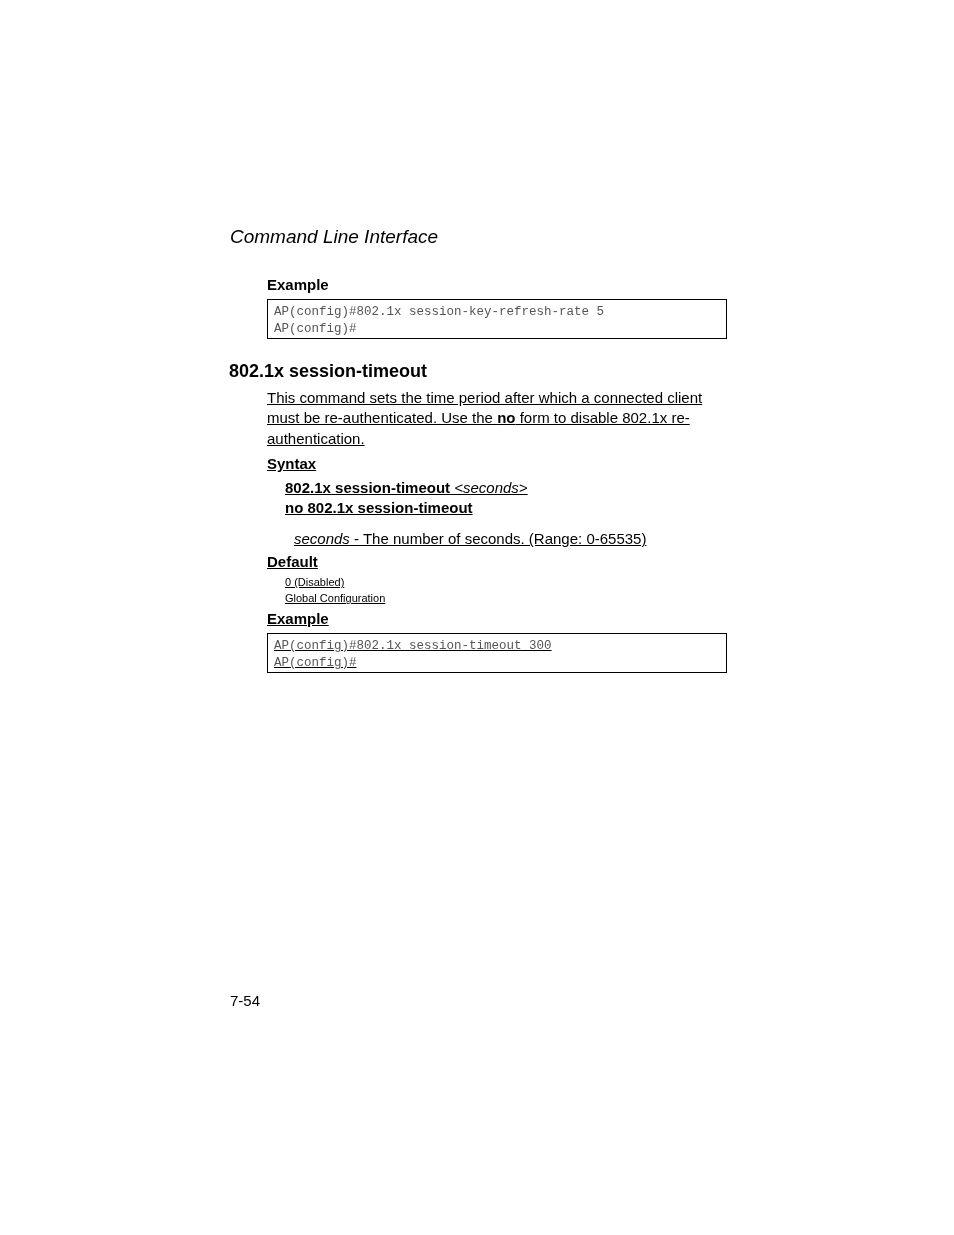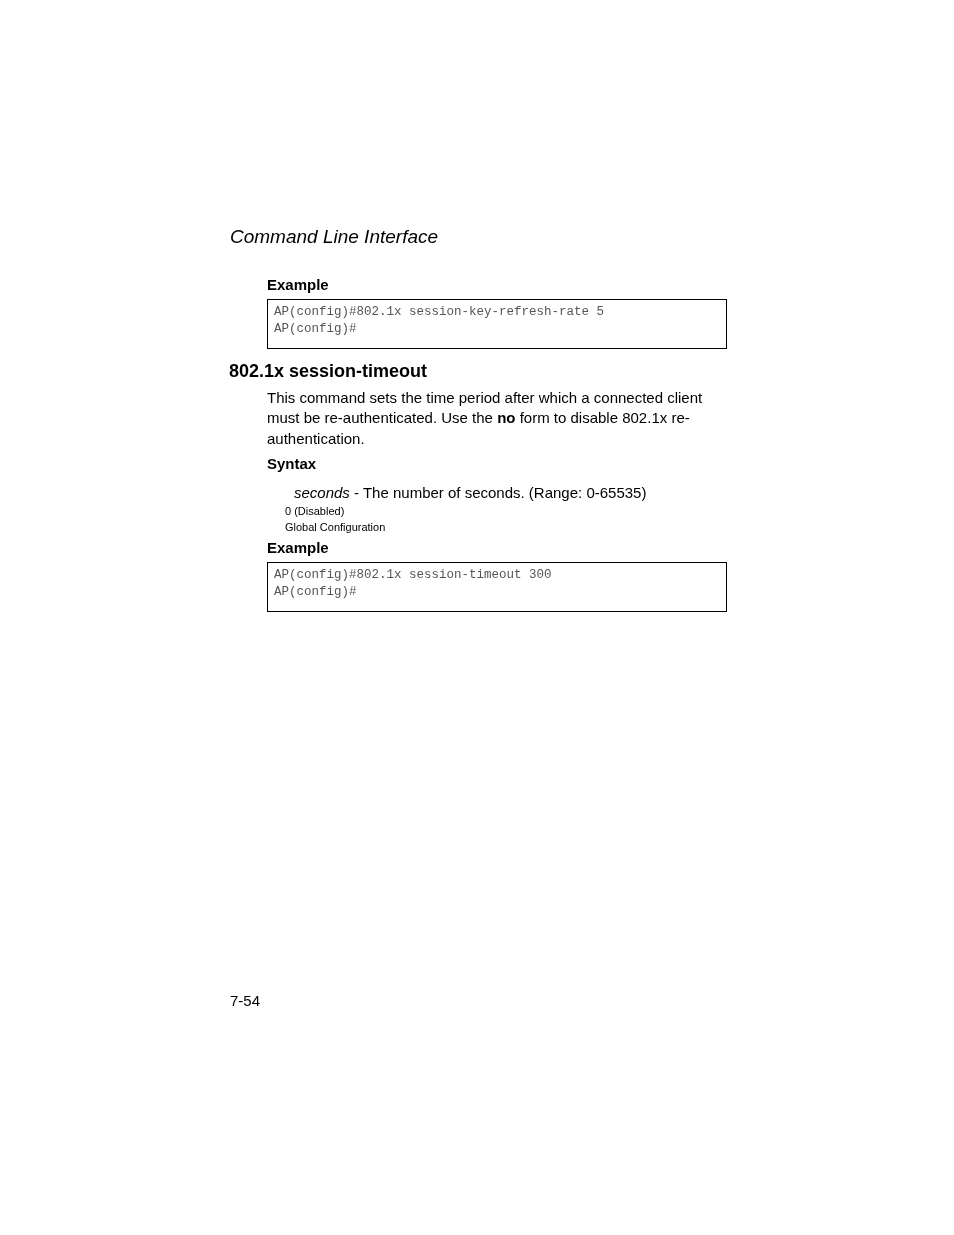--- a/index.html
+++ b/index.html
@@ -31,40 +31,41 @@
     width: 460px;
   }
   .label {
     font-weight: bold;
     font-size: 15px;
     margin-top: 6px;
     margin-bottom: 6px;
   }
   .codebox {
     border: 1px solid #000;
-    padding: 4px 6px 10px 6px;
+    padding: 4px 6px 0 6px;
     font-family: "Courier New", monospace;
     font-size: 12.5px;
     line-height: 1.35;
     white-space: pre;
     color: #555555;
     margin-bottom: 2px;
   }
   .section-heading {
     position: absolute;
     left: 229px;
     top: 361px;
     font-weight: bold;
     font-size: 18px;
   }
   .content2 {
     position: absolute;
     top: 388px;
     left: 267px;
     width: 460px;
+    text-decoration: underline;
   }
   .body-text {
     font-size: 15px;
     line-height: 1.35;
     margin-bottom: 4px;
   }
   .body-text .bold { font-weight: bold; }
   .syntax-block {
     margin-left: 18px;
     font-size: 15px;
@@ -105,24 +106,31 @@
   </div>
 
   <div class="section-heading">802.1x session-timeout</div>
 
   <div class="content2">
     <div class="body-text">
       <span>This command sets the time period after which a connected client must be re-authenticated. Use the </span><span class="bold">no</span><span> form to disable 802.1x re-authentication.</span>
     </div>
 
     <div class="label">Syntax</div>
+    <div class="syntax-block">
+      <div class="syntax-line1">
+        <span class="cmd">802.1x session-timeout</span><span class="arg"> &lt;seconds&gt;</span>
+      </div>
+      <div class="syntax-line2">no 802.1x session-timeout</div>
+    </div>
     <div class="param-desc">
       <span class="pn">seconds</span><span> - The number of seconds. (Range: 0-65535)</span>
     </div>
 
+    <div class="label">Default</div>
     <div class="indented-val">0 (Disabled)</div>
 
     <div class="indented-val">Global Configuration</div>
 
     <div class="label">Example</div>
     <div class="codebox">AP(config)#802.1x session-timeout 300
 AP(config)#</div>
   </div>
 
   <div class="page-number">7-54</div>

